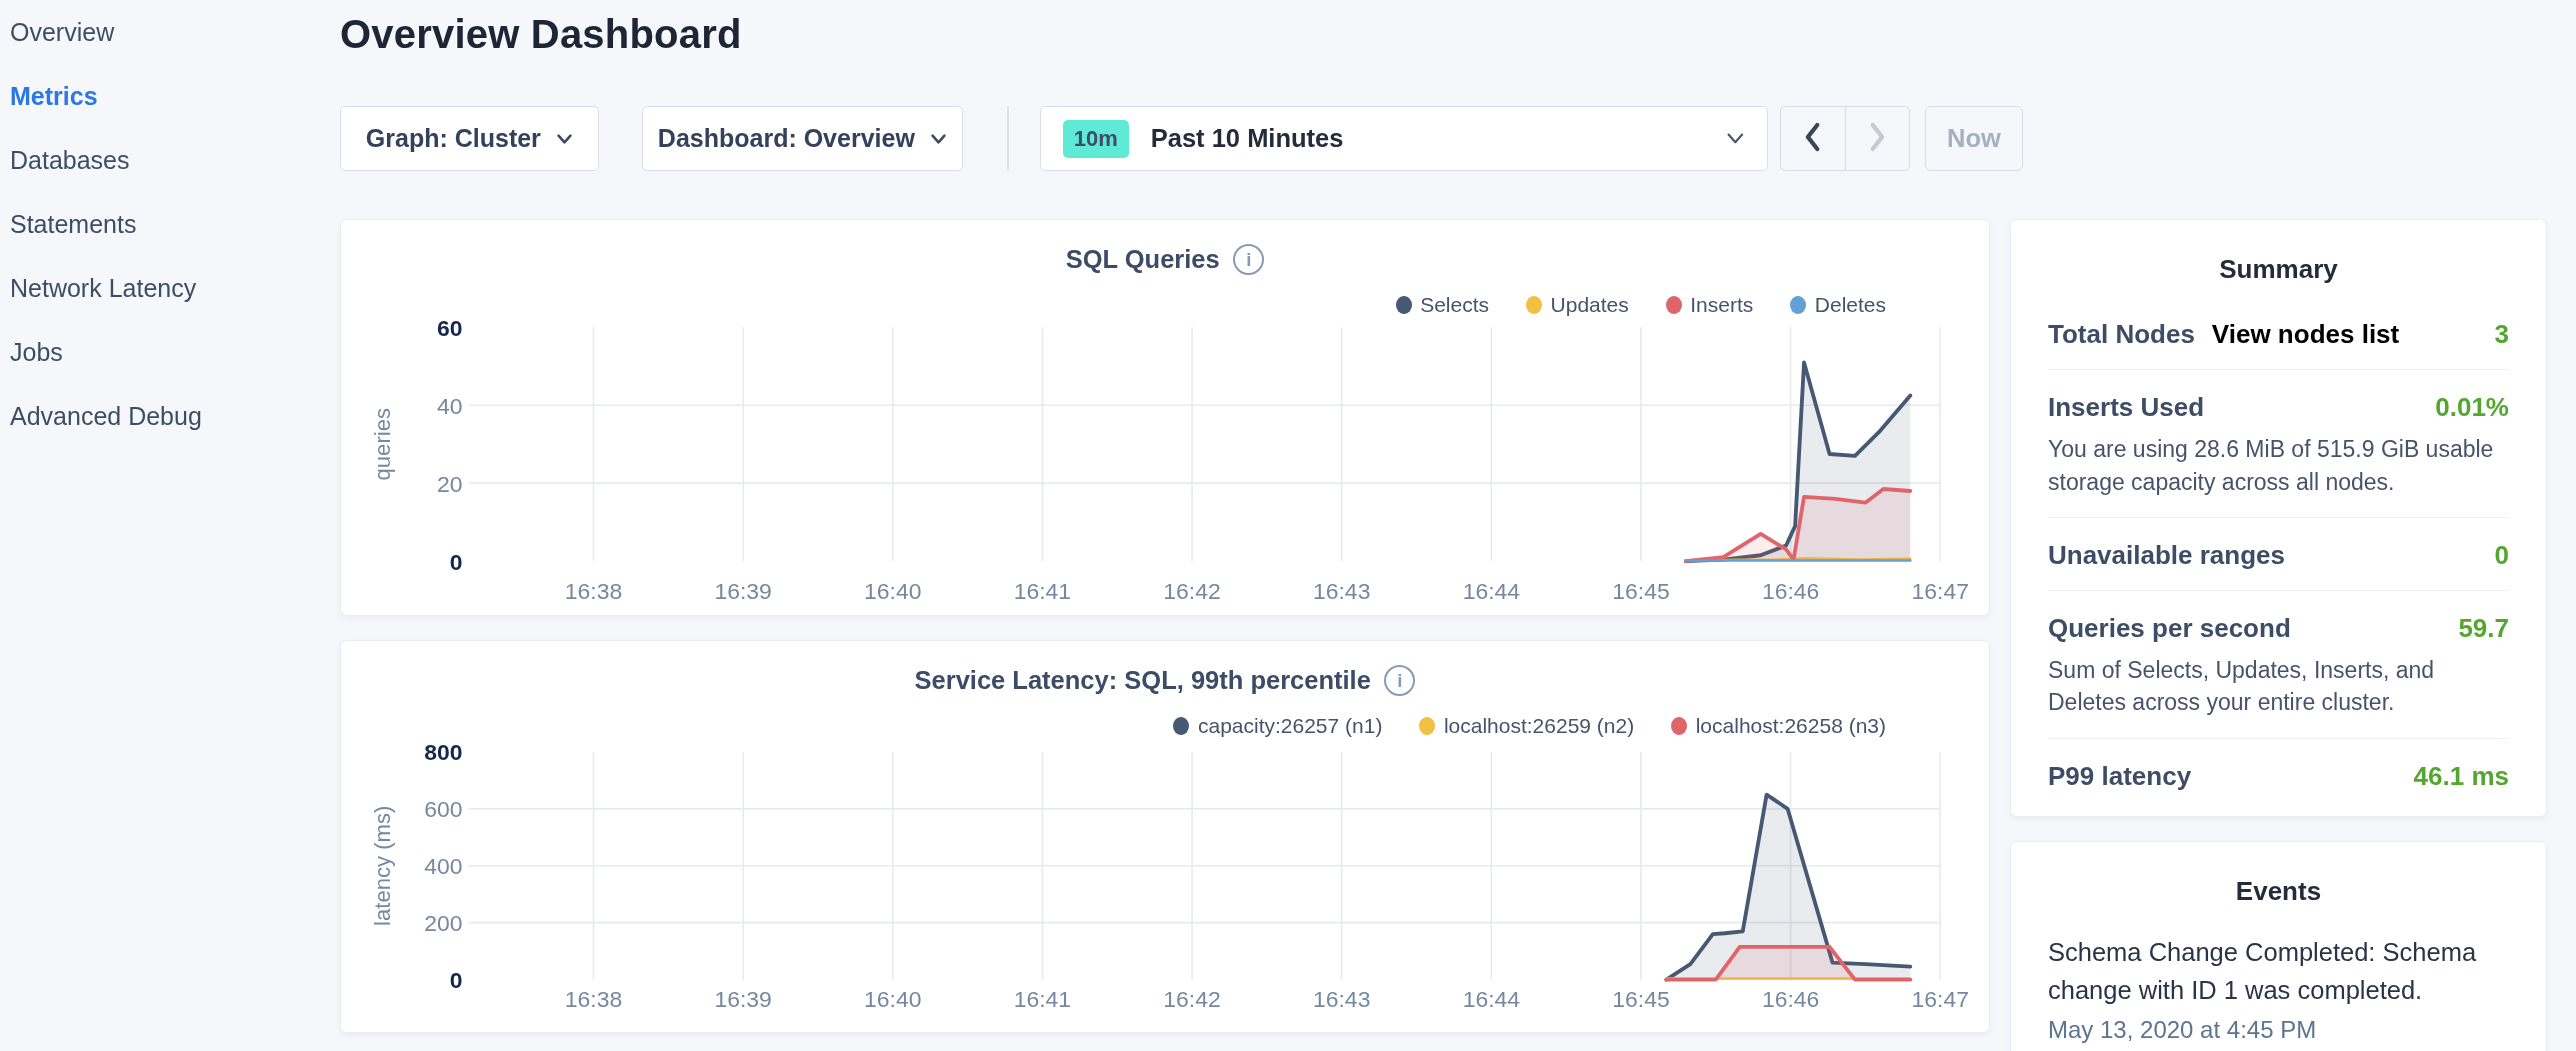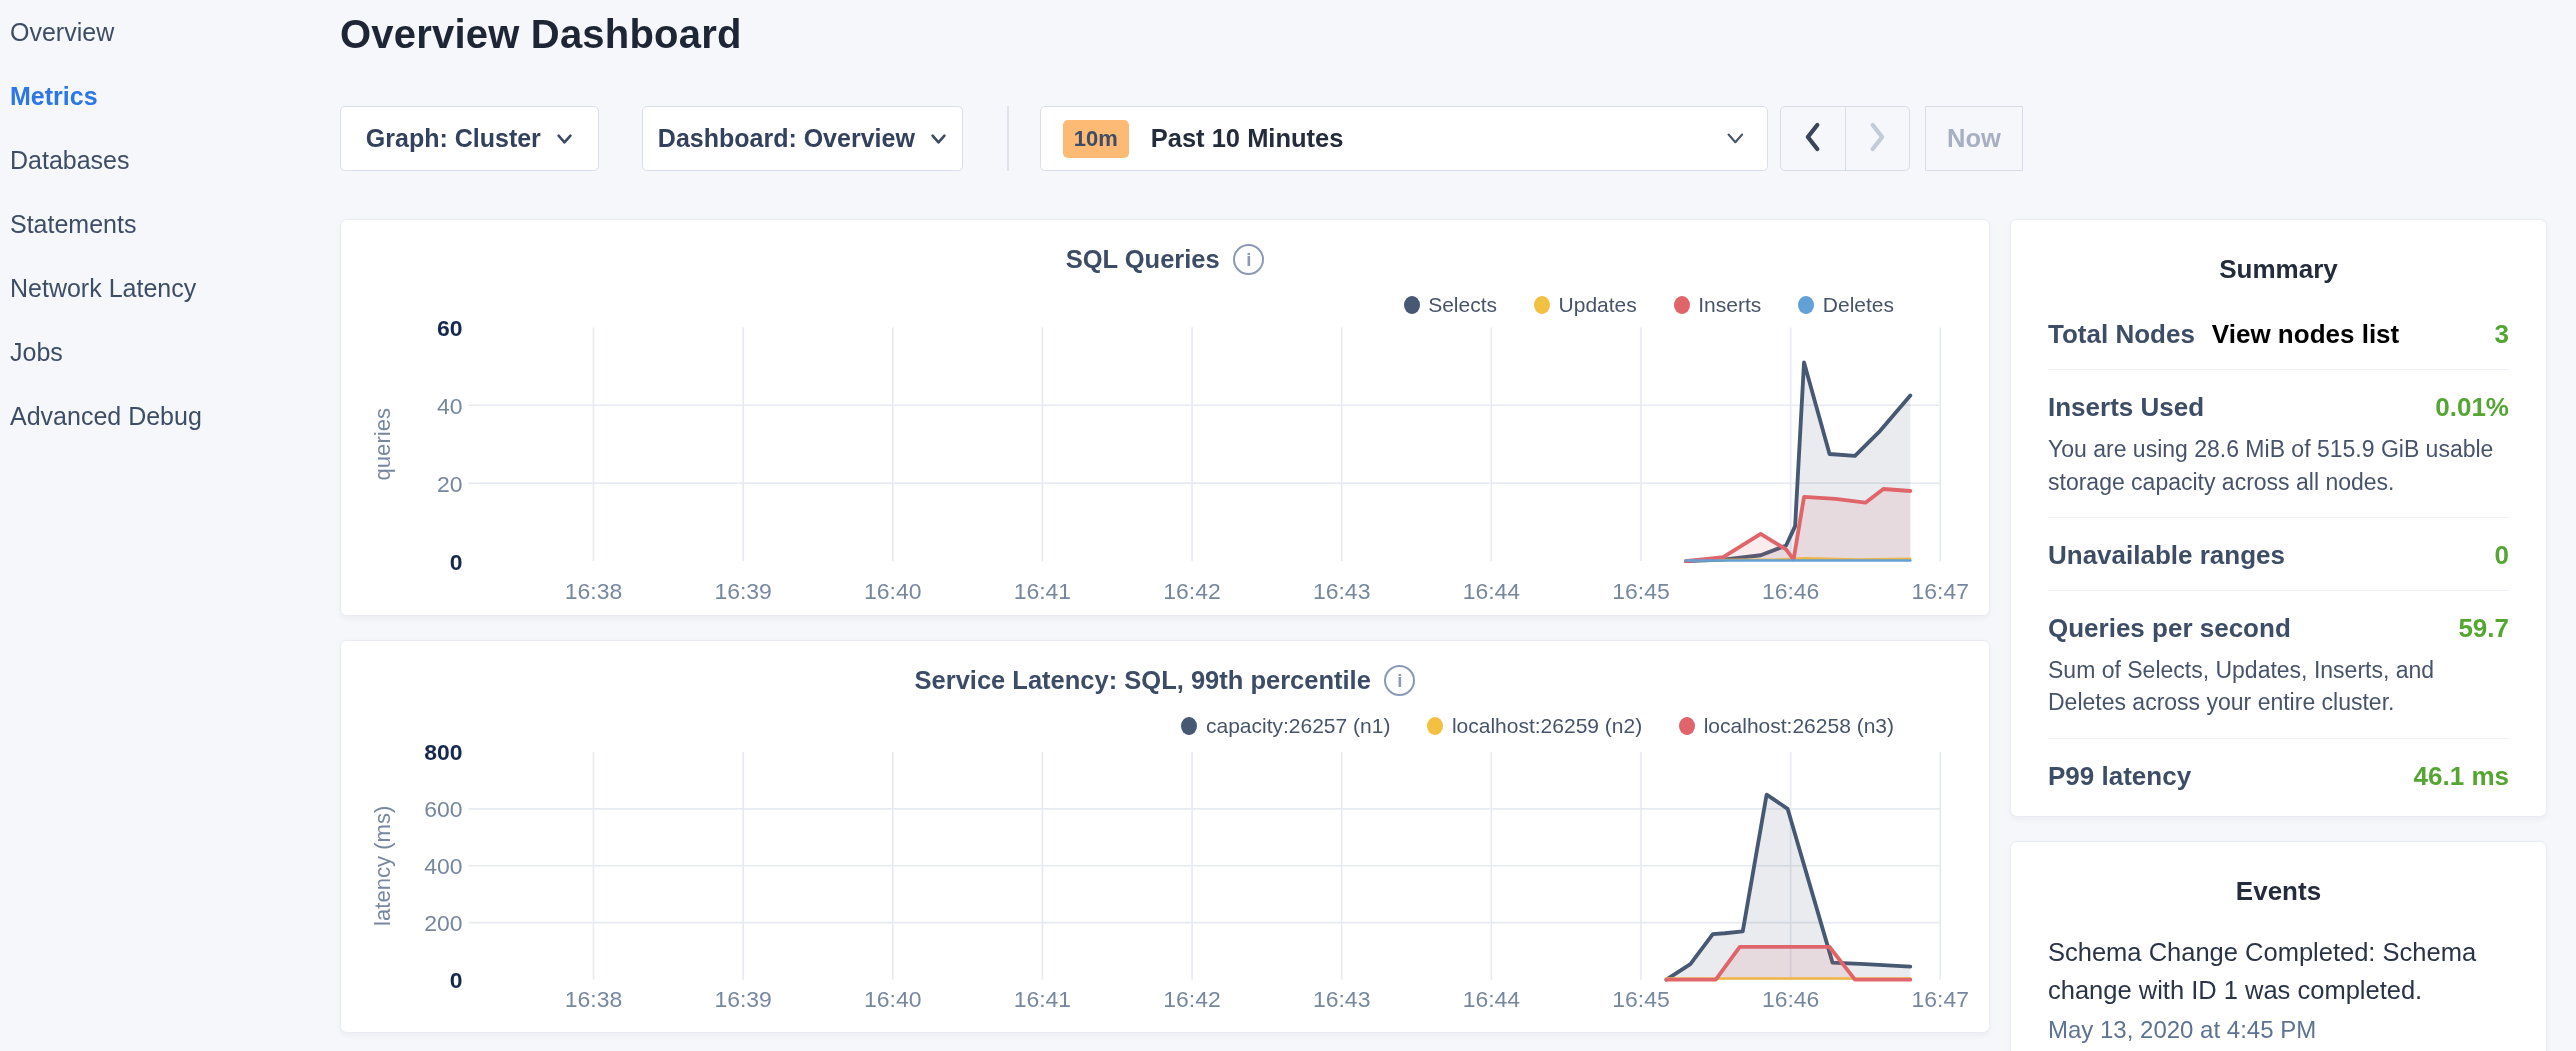--- a/index.html
+++ b/index.html
@@ -30,36 +30,36 @@
   }
   .graph-btn{width:259px;}
   .dash-btn{width:321px;margin-left:43px;}
   .chev{margin-left:15.3px;display:inline-flex;}
   .toolbar-divider{width:1.7px;background:#dfe3eb;margin-left:44px;}
   .time-dd{
     box-sizing:border-box;margin-left:31px;width:728px;display:flex;align-items:center;
     background:#fff;border:1.7px solid #d9dfe9;border-radius:5.1px;padding:0 22px;cursor:pointer;
   }
   .time-badge{
-    background:#fdba74;border-radius:5.1px;padding:6px 11px;
+    background:#5eead4;border-radius:5.1px;padding:6px 11px;
     font-size:22px;font-weight:700;color:#3e4d66;
   }
   .time-label{margin-left:22px;font-size:25.5px;font-weight:700;color:#242c3c;}
   .time-dd .chev{margin-left:auto;}
   .arrow-group{
     box-sizing:border-box;margin-left:12px;display:flex;
     border:1.7px solid #d6dce8;border-radius:5.1px;overflow:hidden;
   }
   .arrow-btn{
     width:64px;display:flex;align-items:center;justify-content:center;cursor:pointer;background:transparent;border:none;
   }
   .arrow-btn + .arrow-btn{border-left:1.7px solid #d6dce8;}
   .now-btn{
     box-sizing:border-box;margin-left:15.3px;width:98px;background:transparent;
-    border:1.7px solid #d6dce8;border-radius:1px;
+    border:1.7px solid #d6dce8;border-radius:6px;
     display:flex;align-items:center;justify-content:center;
     font-size:25.5px;font-weight:700;color:#a7b0c2;cursor:pointer;
   }
   
   .card{
     position:absolute;box-sizing:border-box;background:#fff;
     border:1.7px solid #e9edf3;border-radius:6.8px;
     box-shadow:0 2.6px 5.1px rgba(60,75,100,0.05);
   }
   .chart-card-1{left:340px;top:219px;width:1650px;height:397px;}
@@ -70,21 +70,21 @@
   .chart-head{
     position:absolute;top:24px;left:0;width:100%;
     display:flex;align-items:center;justify-content:center;gap:13.6px;
   }
   .chart-title{font-size:25.5px;font-weight:700;color:#3c4b66;}
   .info-icon{
     box-sizing:border-box;width:31px;height:31px;border:2.6px solid #8a99b4;border-radius:50%;
     display:flex;align-items:center;justify-content:center;
     font-size:18.7px;font-weight:700;color:#8a99b4;cursor:pointer;flex:0 0 auto;
   }
-  .legend{position:absolute;top:73px;right:95px;display:flex;gap:37px;}
+  .legend{position:absolute;top:73px;right:103px;display:flex;gap:37px;}
   .legend-item{display:flex;align-items:center;gap:8.5px;}
   .legend-dot{width:16px;height:18.7px;border-radius:50%;}
   .legend-label{font-size:21px;color:#46536b;}
   .chart-svg{position:absolute;left:0;top:0;}
   
   .panel-title{margin:0;padding-top:34px;text-align:center;font-size:26px;font-weight:700;color:#242c3c;}
   .srow{padding:22px 0 18.7px;border-bottom:1.7px solid #eef1f6;}
   .srow:last-child{border-bottom:none;}
   .srow-head{display:flex;align-items:baseline;}
   .srow-label{font-size:26px;font-weight:700;color:#3e4d66;}

